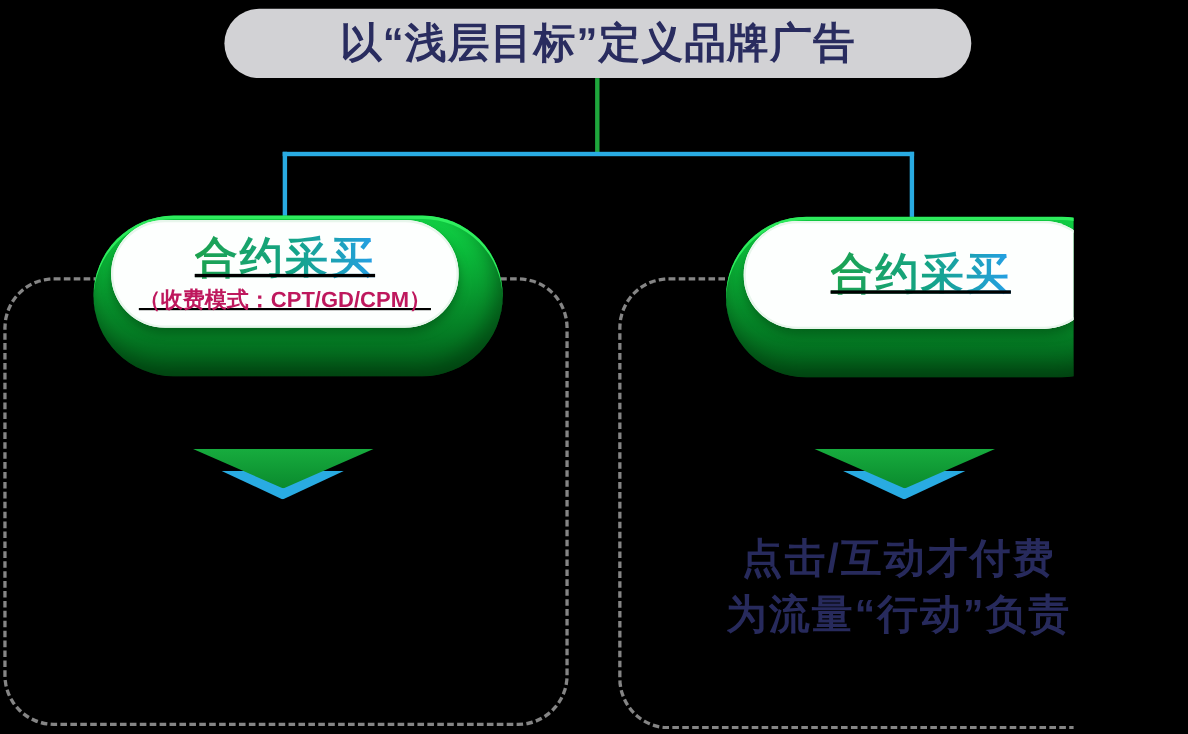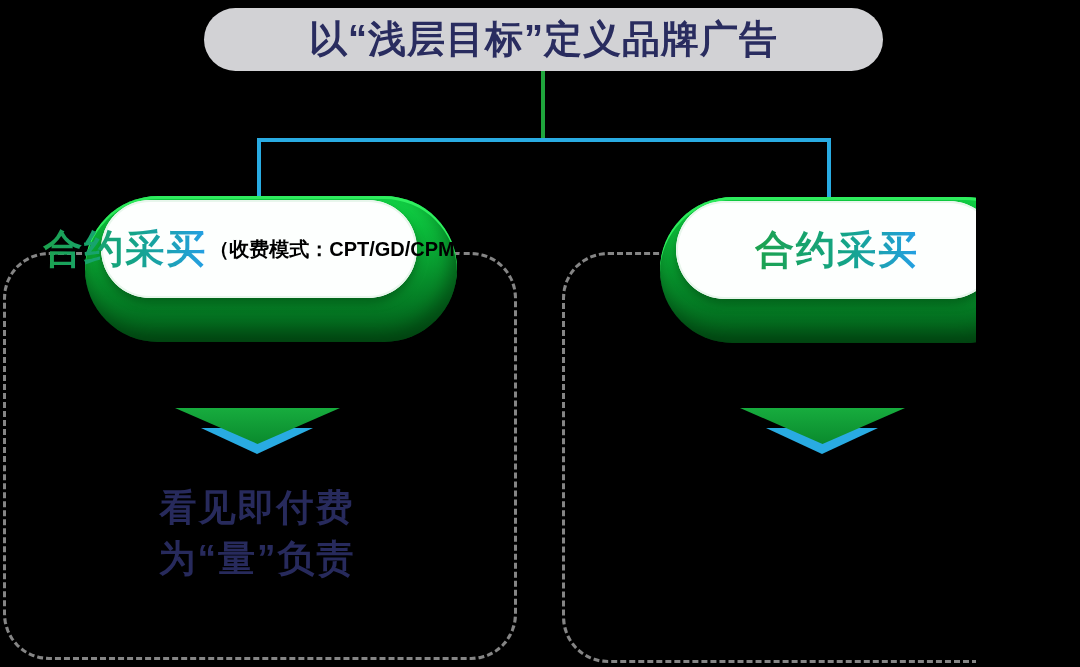--- a/index.html
+++ b/index.html
@@ -64,41 +64,42 @@
   .pill.right { left: 660px; top: 197px; width: 378px; }
 
   .pill-face {
     position: absolute;
     left: 16px; top: 4px; right: 40px;
     height: 98px;
     background: #FDFFFE;
     border-radius: 52px;
     box-shadow: 0 5px 9px rgba(0,70,15,.5), inset 0 0 0 2px #e8f6ec;
     display: flex;
-    flex-direction: row;
+    flex-direction: column;
     align-items: center;
     justify-content: center;
     gap: 2px;
+    text-decoration: underline;
   }
   .pill-heading {
     font-size: 39px;
     font-weight: bold;
     letter-spacing: 2px;
     line-height: 44px;
     white-space: nowrap;
     background: linear-gradient(90deg, #1CA24E 0%, #14A487 55%, #259FE6 100%);
     -webkit-background-clip: text;
     background-clip: text;
     color: transparent;
     -webkit-text-fill-color: transparent;
   }
   .pill-subheading {
     font-size: 20px;
     font-weight: bold;
-    color: #000000;
+    color: #be185d;
     white-space: nowrap;
     letter-spacing: 0px;
   }
 
   
   .arrow-tri {
     position: absolute;
     clip-path: polygon(0 0, 100% 0, 50% 100%);
   }
   .arrow-tri.green {
@@ -159,18 +160,18 @@
     <div class="pill-face">
       <div class="pill-heading">合约采买</div>
     </div>
   </div>
 
   <div class="arrow-tri blue a-left"></div>
   <div class="arrow-tri green a-left"></div>
   <div class="arrow-tri blue a-right"></div>
   <div class="arrow-tri green a-right"></div>
 
-  <div class="result left">
-    <div>看见即付费</div>
-    <div>为“量”负责</div>
+  <div class="result right">
+    <div>点击/互动才付费</div>
+    <div>为流量“行动”负责</div>
   </div>
 
 </div>
 
 </body></html>

